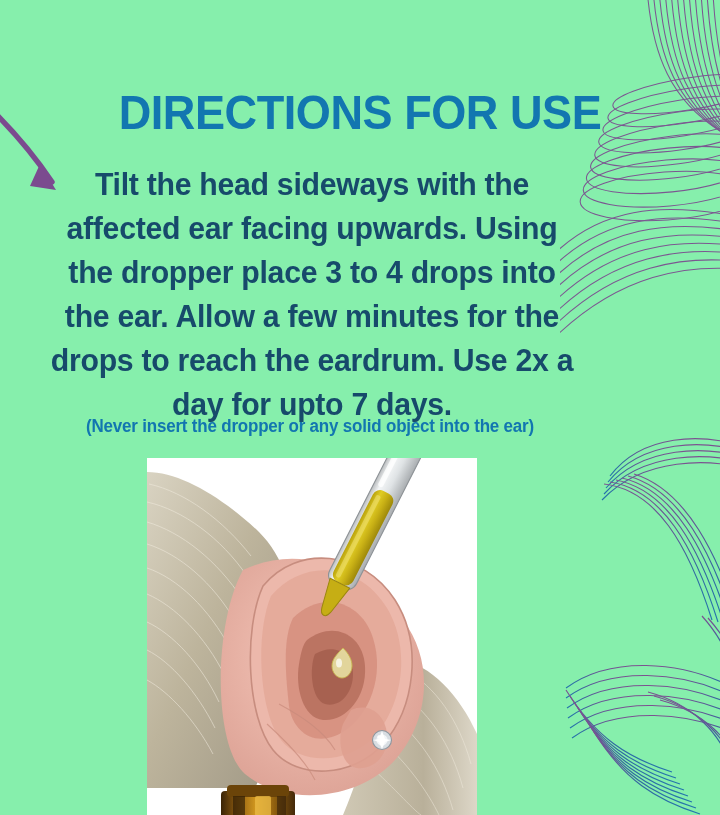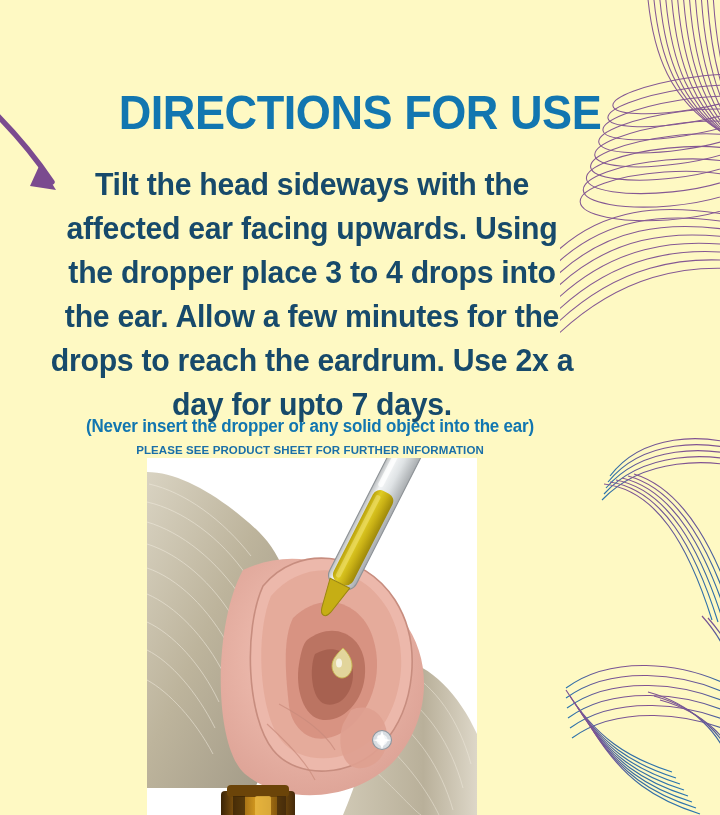--- a/index.html
+++ b/index.html
@@ -13,21 +13,21 @@
     height: 815px;
     position: relative;
     overflow: hidden;
     font-family: "Liberation Sans", sans-serif;
     -webkit-font-smoothing: antialiased;
   }
 
   .page {
     position: absolute;
     inset: 0;
-    background: #fef9c3;
+    background: #86efac;
   }
 
   
   .deco {
     position: absolute;
     pointer-events: none;
   }
   #deco-purple-mesh {
     left: 560px;
     top: -14px;
@@ -222,21 +222,20 @@
     <path d="M2 6 C 22 26, 44 52, 60 76" fill="none" stroke="#7b4b8f" stroke-width="5.4" stroke-linecap="round"></path>
     <path d="M48 58 L 64 84 L 38 80 Z" fill="#7b4b8f"></path>
   </svg>
 
   <h1 class="headline">DIRECTIONS FOR USE</h1>
 
   <p class="body-copy">Tilt the head sideways with the affected ear facing upwards. Using the dropper place 3 to 4 drops into the ear. Allow a few minutes for the drops to reach the eardrum. Use 2x a day for upto 7 days.</p>
 
   <p class="note">(Never insert the dropper or any solid object into the ear)</p>
 
-  <p class="fineprint">PLEASE SEE PRODUCT SHEET FOR FURTHER INFORMATION</p>
 
   <div id="photo">
     <svg viewBox="0 0 330 357" width="330" height="357">
       <defs>
         <radialGradient id="earSkin" cx="45%" cy="42%" r="72%">
           <stop offset="0%" stop-color="#f2c9bf"></stop>
           <stop offset="48%" stop-color="#e8b3a6"></stop>
           <stop offset="100%" stop-color="#d99d90"></stop>
         </radialGradient>
         <linearGradient id="hairTop" x1="0" y1="0" x2="1" y2="1">

